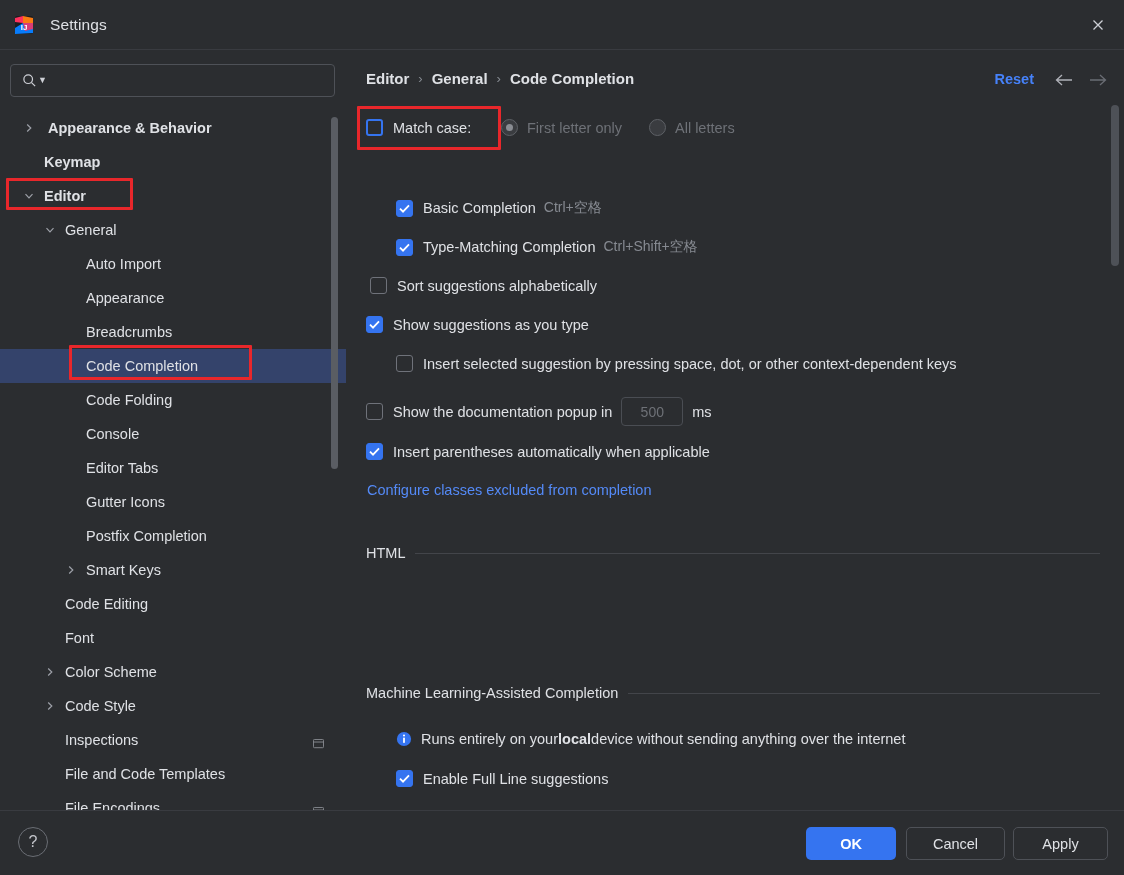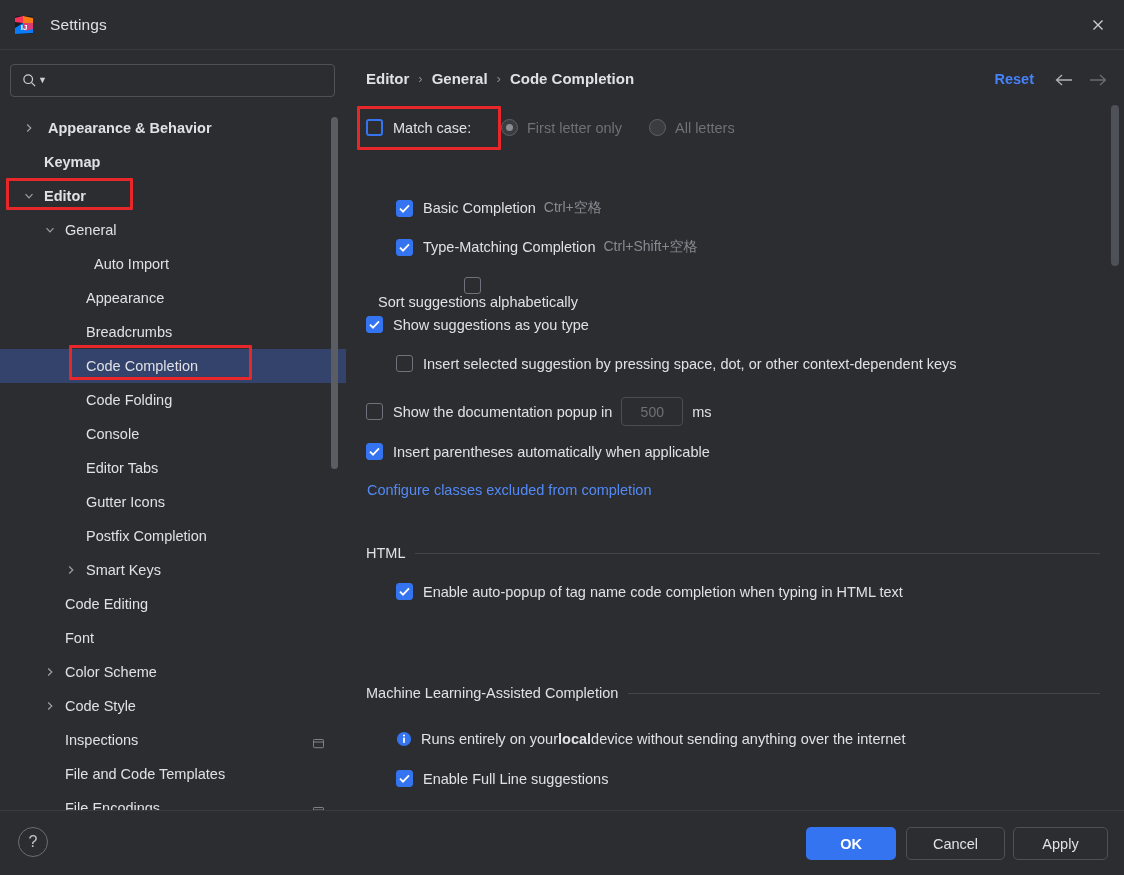--- a/index.html
+++ b/index.html
@@ -227,21 +227,21 @@
             </svg>
           </span>
           <span class="tree-label" style="margin-left: 8px;">General</span>
         </div>
         <div class="tree-row">
           <span class="tw empty" style="margin-left: 64px;">
             <svg width="10" height="10" viewBox="0 0 10 10">
               <path d="M3.2 1.5 L6.8 5 L3.2 8.5" stroke="#9DA0A8" stroke-width="1.2" fill="none"></path>
             </svg>
           </span>
-          <span class="tree-label" style="margin-left: 16px;">Auto Import</span>
+          <span class="tree-label" style="margin-left: 8px;">Auto Import</span>
         </div>
         <div class="tree-row">
           <span class="tw empty" style="margin-left: 64px;">
             <svg width="10" height="10" viewBox="0 0 10 10">
               <path d="M3.2 1.5 L6.8 5 L3.2 8.5" stroke="#9DA0A8" stroke-width="1.2" fill="none"></path>
             </svg>
           </span>
           <span class="tree-label" style="margin-left: 8px;">Appearance</span>
         </div>
         <div class="tree-row">
@@ -432,21 +432,21 @@
       <div class="row" style="left:50px; top:133px;">
         <span class="cb checked">
           <svg width="11" height="9" viewBox="0 0 11 9">
               <path d="M1 4.6 L4 7.6 L10 1.3" stroke="#FFFFFF" stroke-width="1.8" fill="none"></path>
             </svg>
         </span>
         <span class="lbl">Type-Matching Completion</span>
         <span class="hint">Ctrl+Shift+空格</span>
       </div>
 
-      <div class="row" style="left:32px; top:172px;flex-direction:column;">
+      <div class="row" style="left:24px; top:172px;">
         <span class="cb"></span>
         <span class="lbl">Sort suggestions alphabetically</span>
       </div>
 
       <div class="row" style="left:20px; top:211px;text-align:right;">
         <span class="cb checked">
           <svg width="11" height="9" viewBox="0 0 11 9">
               <path d="M1 4.6 L4 7.6 L10 1.3" stroke="#FFFFFF" stroke-width="1.8" fill="none"></path>
             </svg>
         </span>
@@ -474,28 +474,20 @@
         <span class="lbl">Insert parentheses automatically when applicable</span>
       </div>
 
       <div class="row" style="left:21px; top:377px;">
         <span class="link">Configure classes excluded from completion</span>
       </div>
 
       <div class="section-head" style="left:20px; top:440px;">
         <span class="sec-title">HTML</span>
         <span class="sec-rule"></span>
-      </div>
-      <div class="row" style="left:50px; top:478px;">
-        <span class="cb checked">
-          <svg width="11" height="9" viewBox="0 0 11 9">
-              <path d="M1 4.6 L4 7.6 L10 1.3" stroke="#FFFFFF" stroke-width="1.8" fill="none"></path>
-            </svg>
-        </span>
-        <span class="lbl">Enable auto-popup of tag name code completion when typing in HTML text</span>
       </div>
 
       <div class="section-head" style="left:20px; top:580px;">
         <span class="sec-title">Machine Learning-Assisted Completion</span>
         <span class="sec-rule"></span>
       </div>
 
       <div class="row" style="left:50px; top:626px;">
         <svg class="info-icon" viewBox="0 0 16 16">
           <circle cx="8" cy="8" r="7.1" fill="#3574F0"></circle>

